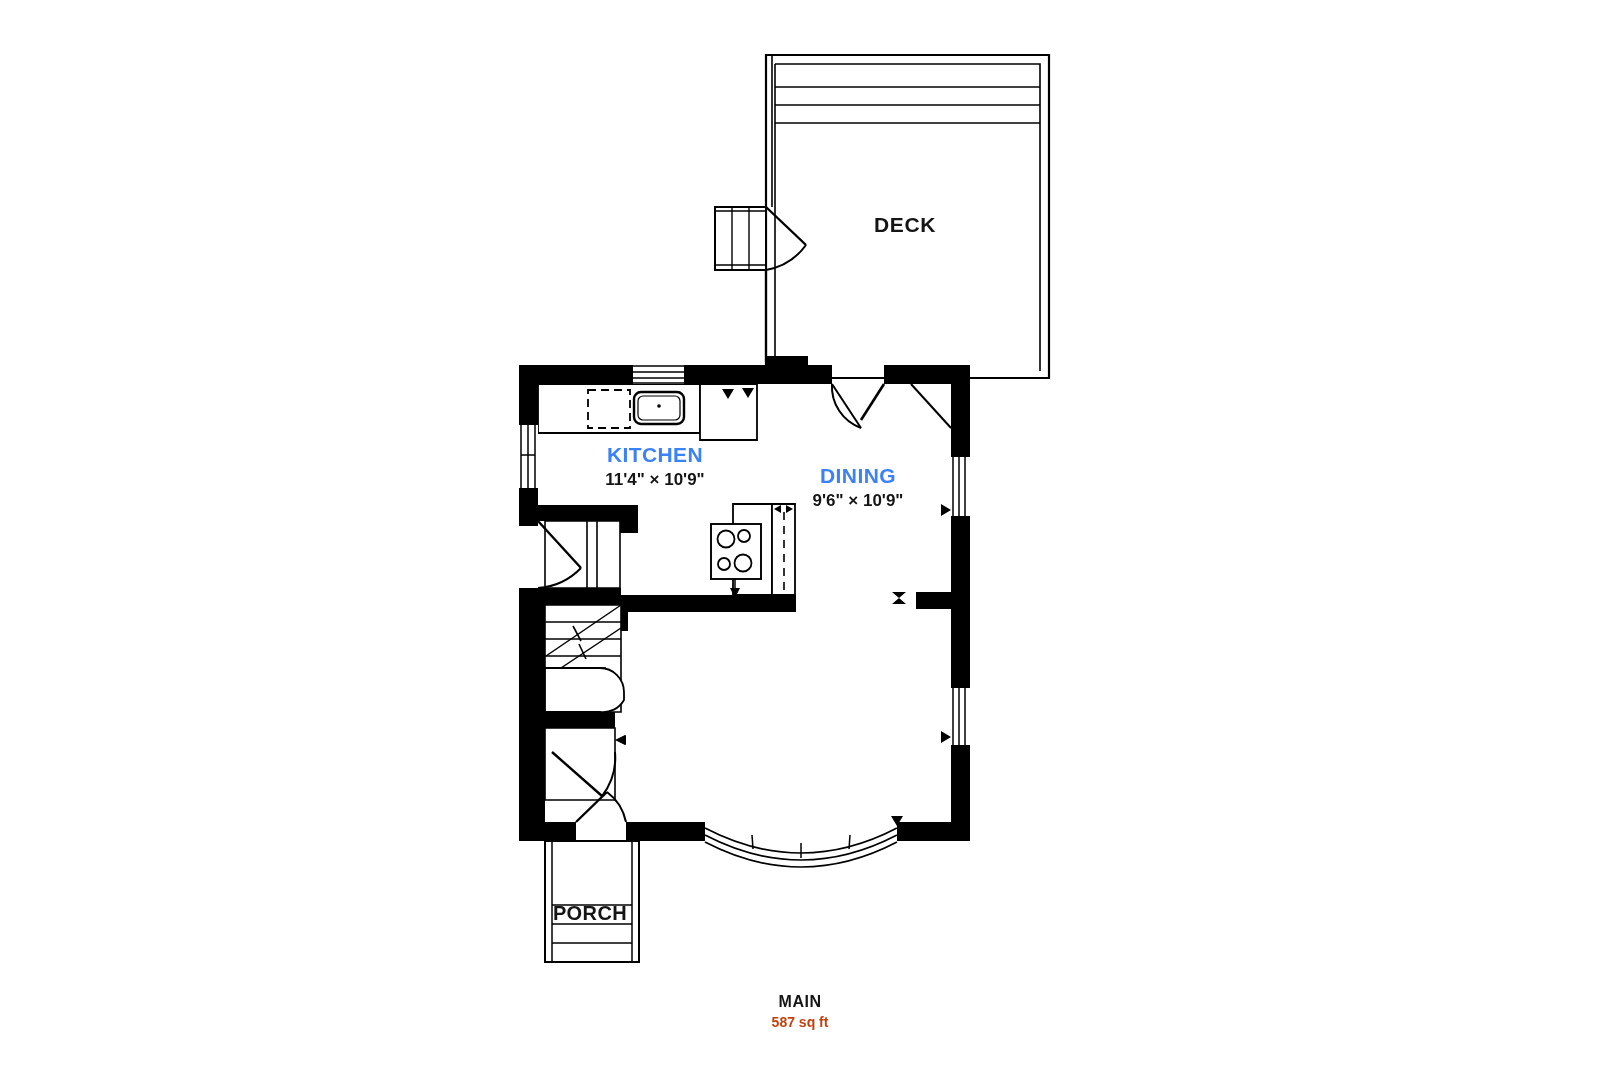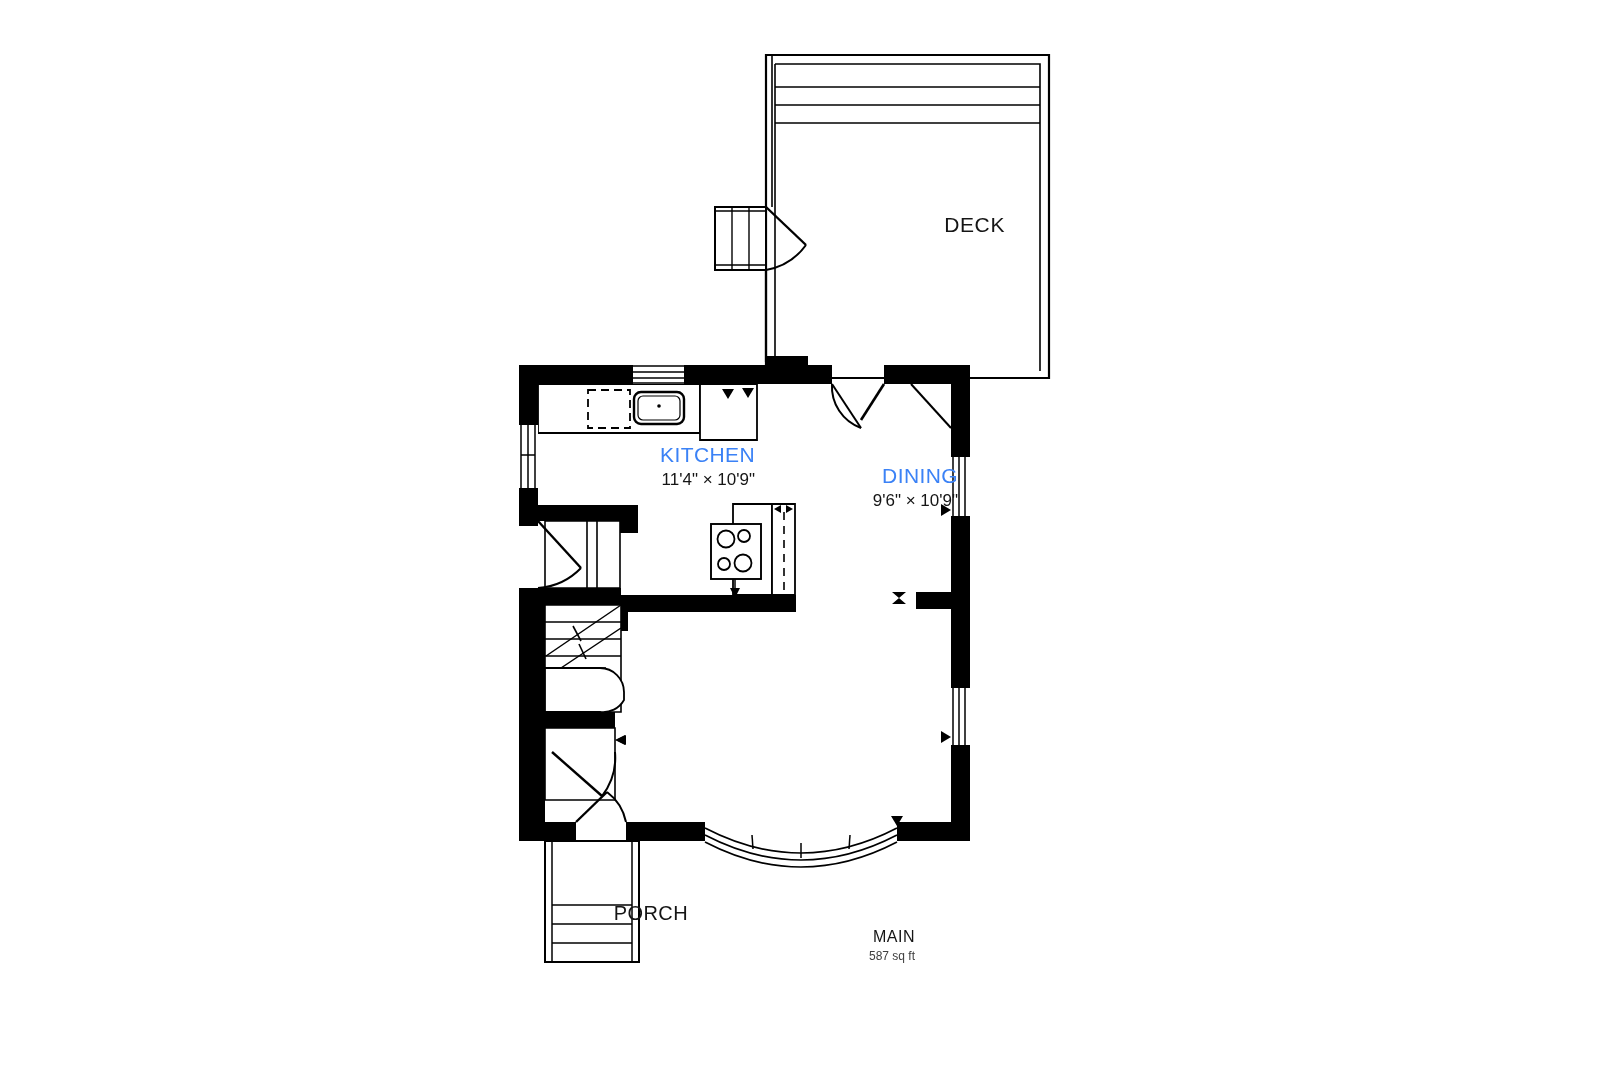--- a/index.html
+++ b/index.html
@@ -20,21 +20,21 @@
     background: #ffffff;
   }
   #floorplan-svg {
     position: absolute;
     left: 0;
     top: 0;
     width: 1620px;
     height: 1080px;
     display: block;
   }
-  .room-label-group { position: absolute; text-align: right; }
+  .room-label-group { position: absolute; text-align: center; font-weight: bold; }
   .room-name {
     font-family: "Liberation Sans", sans-serif;
     font-size: 21px;
     letter-spacing: 0.4px;
     color: #3b82f6;
     white-space: nowrap;
     line-height: 1.15;
   }
   .room-dims {
     font-family: "Liberation Sans", sans-serif;
@@ -46,22 +46,22 @@
   }
   .plan-title {
     font-family: "Liberation Sans", sans-serif;
     font-size: 16px;
     letter-spacing: 0.5px;
     color: #151515;
     white-space: nowrap;
   }
   .plan-area {
     font-family: "Liberation Sans", sans-serif;
-    font-size: 12px;
-    color: #404040;
+    font-size: 14px;
+    color: #c2410c;
     white-space: nowrap;
     margin-top: 3px;
   }
   .deck-label {
     font-family: "Liberation Sans", sans-serif;
     font-size: 21px;
     letter-spacing: 0.6px;
     color: #151515;
     white-space: nowrap;
   }
@@ -335,18 +335,18 @@
 
 
   <div class="room-label-group" style="left:805px; top:213px; width:200px;">
     <div class="deck-label">DECK</div>
   </div>
 
   <div class="room-label-group" style="left:492px; top:866px; width:196px;margin-top:36px;">
     <div class="porch-label">PORCH</div>
   </div>
 
-  <div class="room-label-group" style="left:685px; top:928px; width:230px;">
+  <div class="room-label-group" style="left:685px; top:993px; width:230px;">
     <div class="plan-title">MAIN</div>
     <div class="plan-area">587 sq ft</div>
   </div>
 
 </div>
 
 </body></html>

